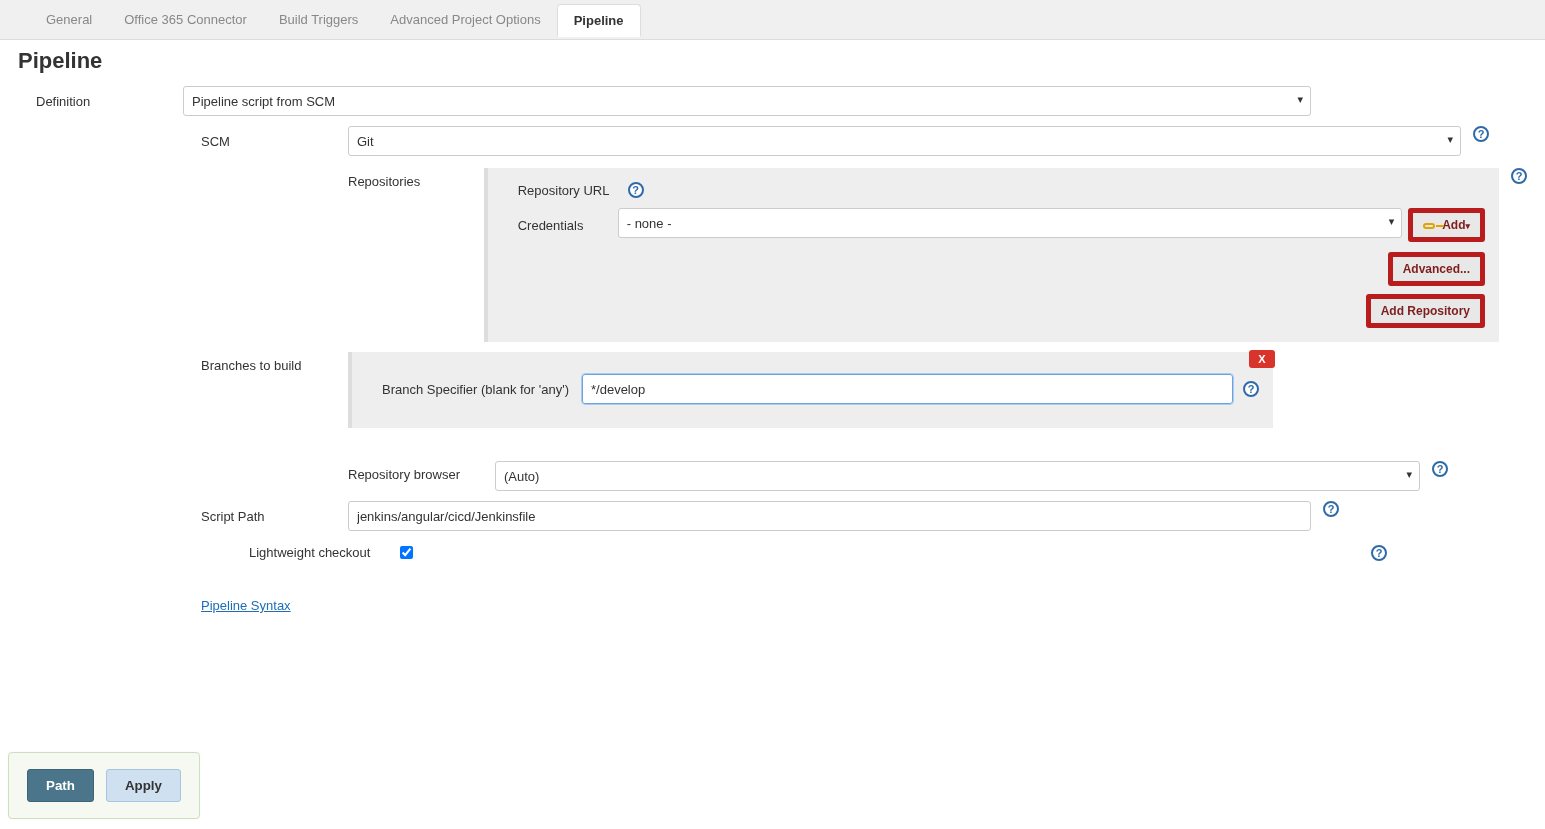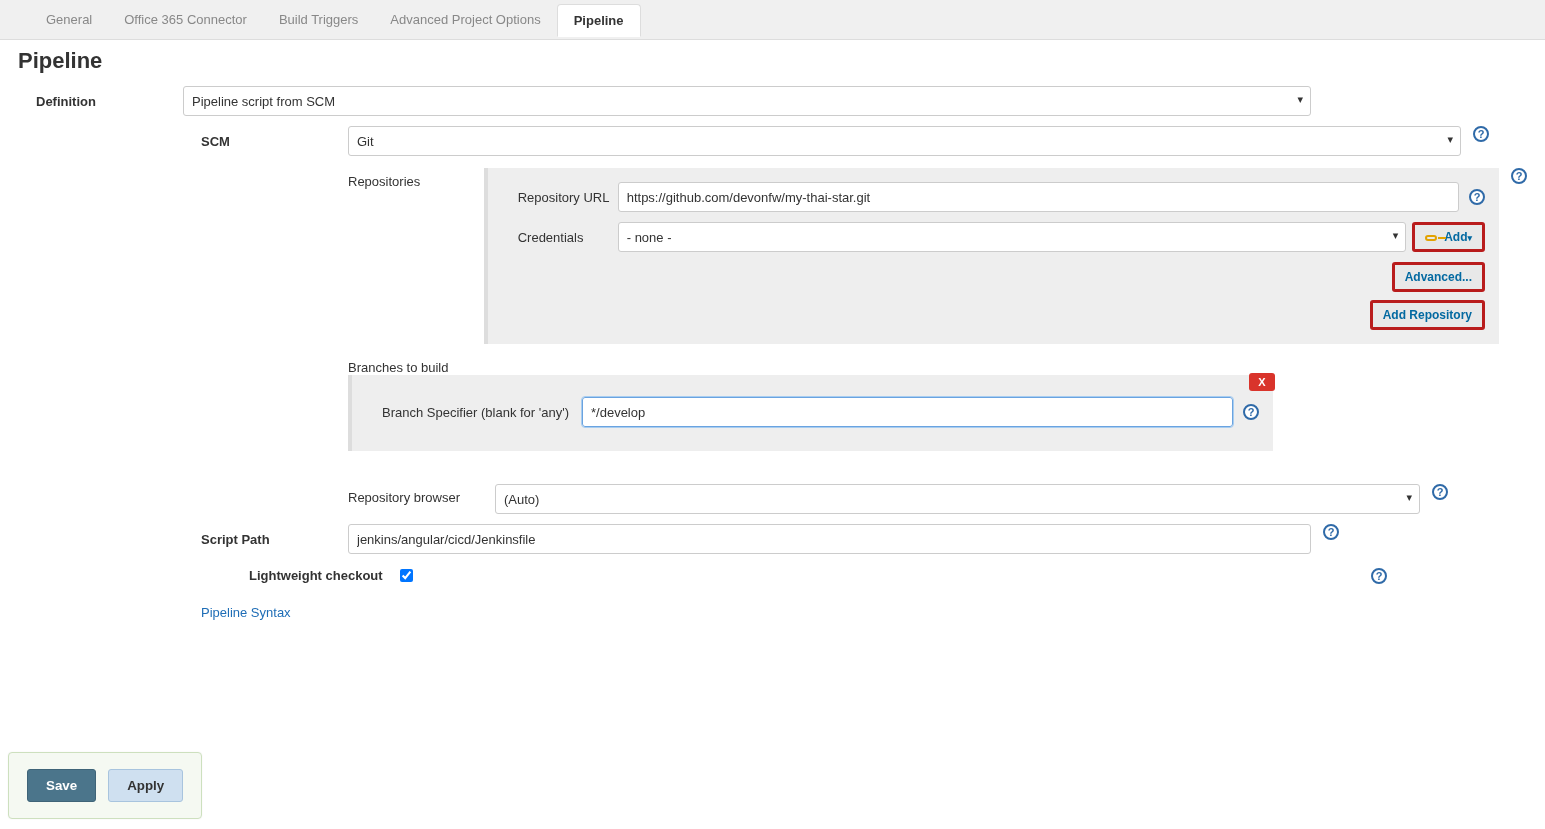--- a/index.html
+++ b/index.html
@@ -32,21 +32,21 @@
     border-radius: 4px 4px 0 0;
     margin-bottom: -1px;
   }
   .section-title {
     font-size: 22px;
     font-weight: bold;
     padding: 8px 0 12px 18px;
   }
   .form-area { padding: 0 18px 20px 18px; }
   .row { display: flex; align-items: flex-start; margin-bottom: 10px; }
-  .row-label { padding-top: 8px; font-weight: bold; }
+  .row-label { padding-top: 8px; }
   .col-def-label { width: 165px; padding-left: 18px; }
   .col-scm-label  { width: 147px; padding-left: 0; }
   .col-def-field { flex: 0 0 1128px; }
   .select, .text-input {
     width: 100%;
     height: 30px;
     border: 1px solid #ccc;
     border-radius: 3px;
     padding: 4px 8px;
     font-size: 13px;
@@ -80,25 +80,25 @@
   .help-icon {
     width: 16px; height: 16px; border-radius: 50%;
     border: 2px solid #2f6aa8; color: #2f6aa8;
     font-size: 11px; font-weight: bold;
     display: inline-flex; align-items:center; justify-content:center;
     margin-left: 10px; flex-shrink:0; cursor: pointer;
     background:#fff;
   }
   .grey-btn {
     background: #e8e8e8;
-    border: 3px solid #b91c1c;
+    border: 5px solid #b91c1c;
     border-radius: 3px;
     padding: 5px 10px;
     font-weight: bold;
-    color: #0369a1;
+    color: #7f1d1d;
     cursor: pointer;
     font-size: 12px;
   }
   .btn-row { display:flex; justify-content:flex-end; margin-top: 6px; }
   .btn-row + .btn-row { margin-top: 8px; }
   .delete-btn {
     position: absolute; top: -2px; right: -2px;
     background: #d9342b; color: #fff;
     border: none; border-radius: 3px;
     width: 26px; height: 18px; font-size: 11px; font-weight:bold;
@@ -116,22 +116,22 @@
   .key-icon {
     width: 12px; height: 6px; border: 2px solid #e2a200;
     border-radius: 6px 6px 6px 6px;
     display:inline-block; margin-right:4px; position:relative;
   }
   .key-icon::after {
     content:""; position:absolute; left:11px; top:0px;
     width:8px; height:2px; background:#e2a200;
   }
   .syntax-link {
-    color: #1e6db6; 
-    margin-top: 8px; display:inline-block; cursor:pointer;
+    color: #1e6db6; text-decoration: underline;
+    margin-top: 24px; display:inline-block; cursor:pointer;
   }
   .bottom-bar {
     position: fixed; left: 8px; bottom: 10px;
     background: #f5f9f2;
     border: 1px solid #cde0be;
     border-radius: 4px;
     padding: 16px 18px;
     display: flex; gap: 12px;
     box-shadow: 0 0 2px rgba(0,0,0,0.05);
   }
@@ -186,23 +186,20 @@
       </div>
       <span class="help-icon outer-help-right">?</span>
     </div>
 
     
     <div class="repo-block-row" style="margin-left:147px;">
       <div class="repo-label">Repositories</div>
       <div class="sub-block repositories">
         <div class="inner-row">
           <div class="inner-label">Repository URL</div>
-          <div class="inner-field">
-            <input class="text-input" value="https://github.com/devonfw/my-thai-star.git" style="">
-          </div>
           <span class="help-icon">?</span>
         </div>
         <div class="inner-row credentials-row">
           <div class="inner-label">Credentials</div>
           <div class="inner-field" style="display:flex; gap:6px;">
             <span class="select-wrap" style="flex:1;">
               <select class="select">
                 <option>- none -</option>
               </select>
             </span>
@@ -216,21 +213,21 @@
           <button class="grey-btn">Advanced...</button>
         </div>
         <div class="btn-row">
           <button class="grey-btn">Add Repository</button>
         </div>
       </div>
       <span class="help-icon outer-help-right">?</span>
     </div>
 
     
-    <div class="repo-block-row" style="margin-left:147px;flex-direction:column;">
+    <div class="repo-block-row" style="">
       <div class="repo-label">Branches to build</div>
       <div class="sub-block branches">
         <button class="delete-btn">X</button>
         <div class="inner-row">
           <div class="inner-label-wide">Branch Specifier (blank for 'any')</div>
           <div class="inner-field">
             <input class="text-input focused-input" value="*/develop" style="">
           </div>
           <span class="help-icon">?</span>
         </div>
@@ -269,15 +266,15 @@
       </div>
       <span class="help-icon outer-help-right">?</span>
     </div>
 
     <a class="syntax-link">Pipeline Syntax</a>
   </div>
 
 </div>
 
 <div class="bottom-bar">
-  <button class="save-button">Save</button>
+  <button class="save-button">Path</button>
   <button class="apply-button">Apply</button>
 </div>
 
 </body></html>

